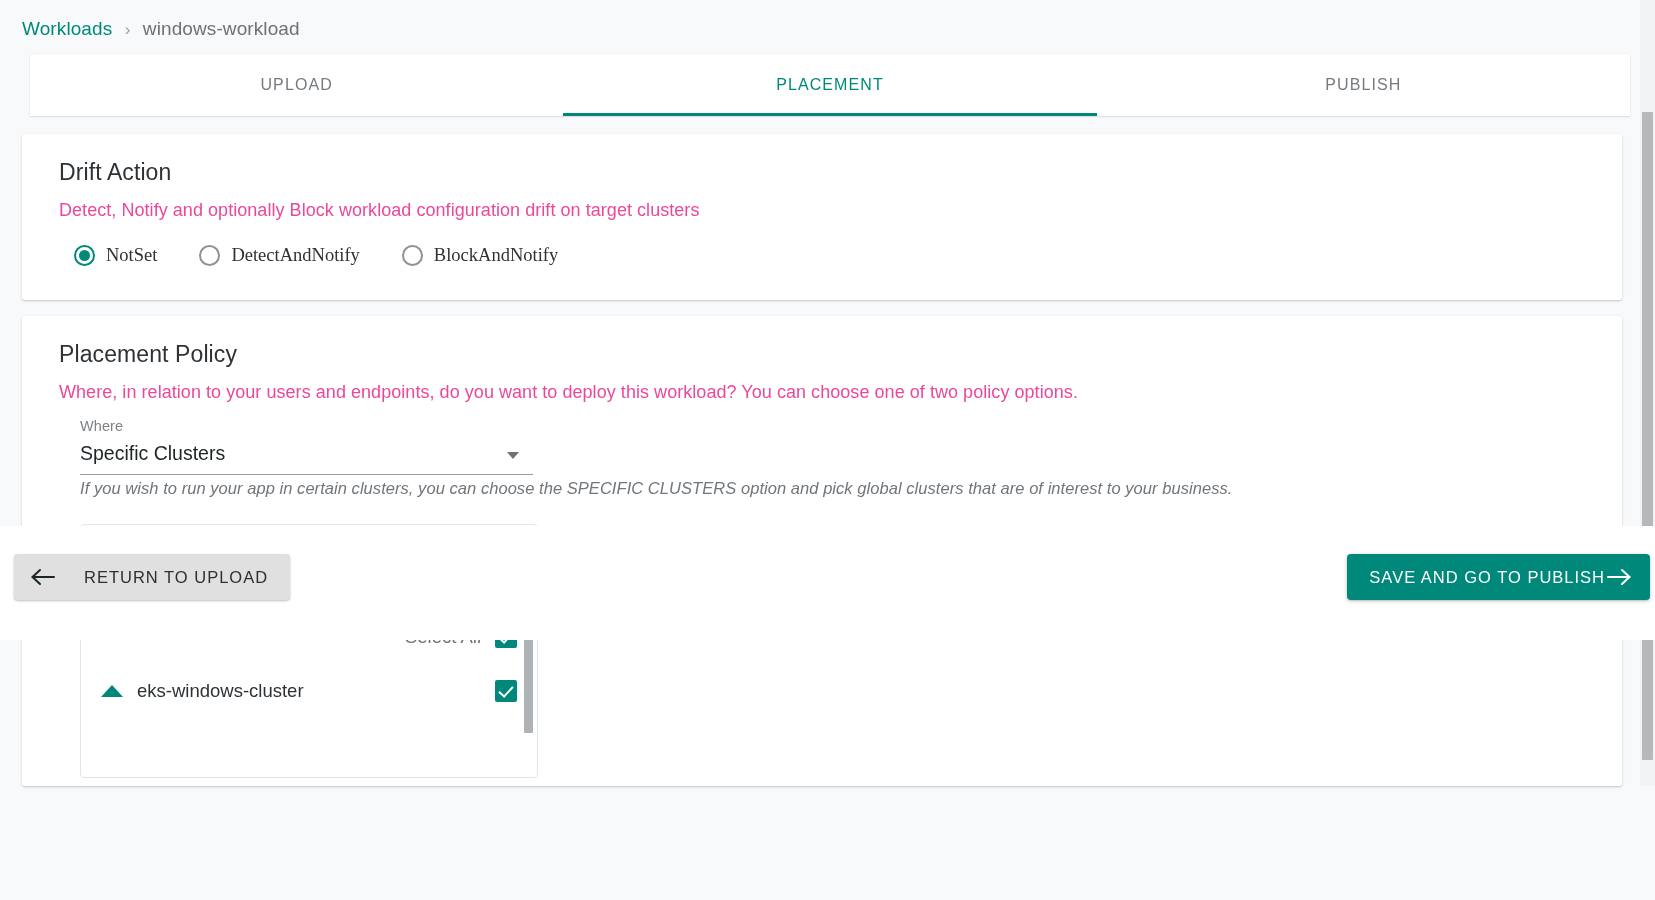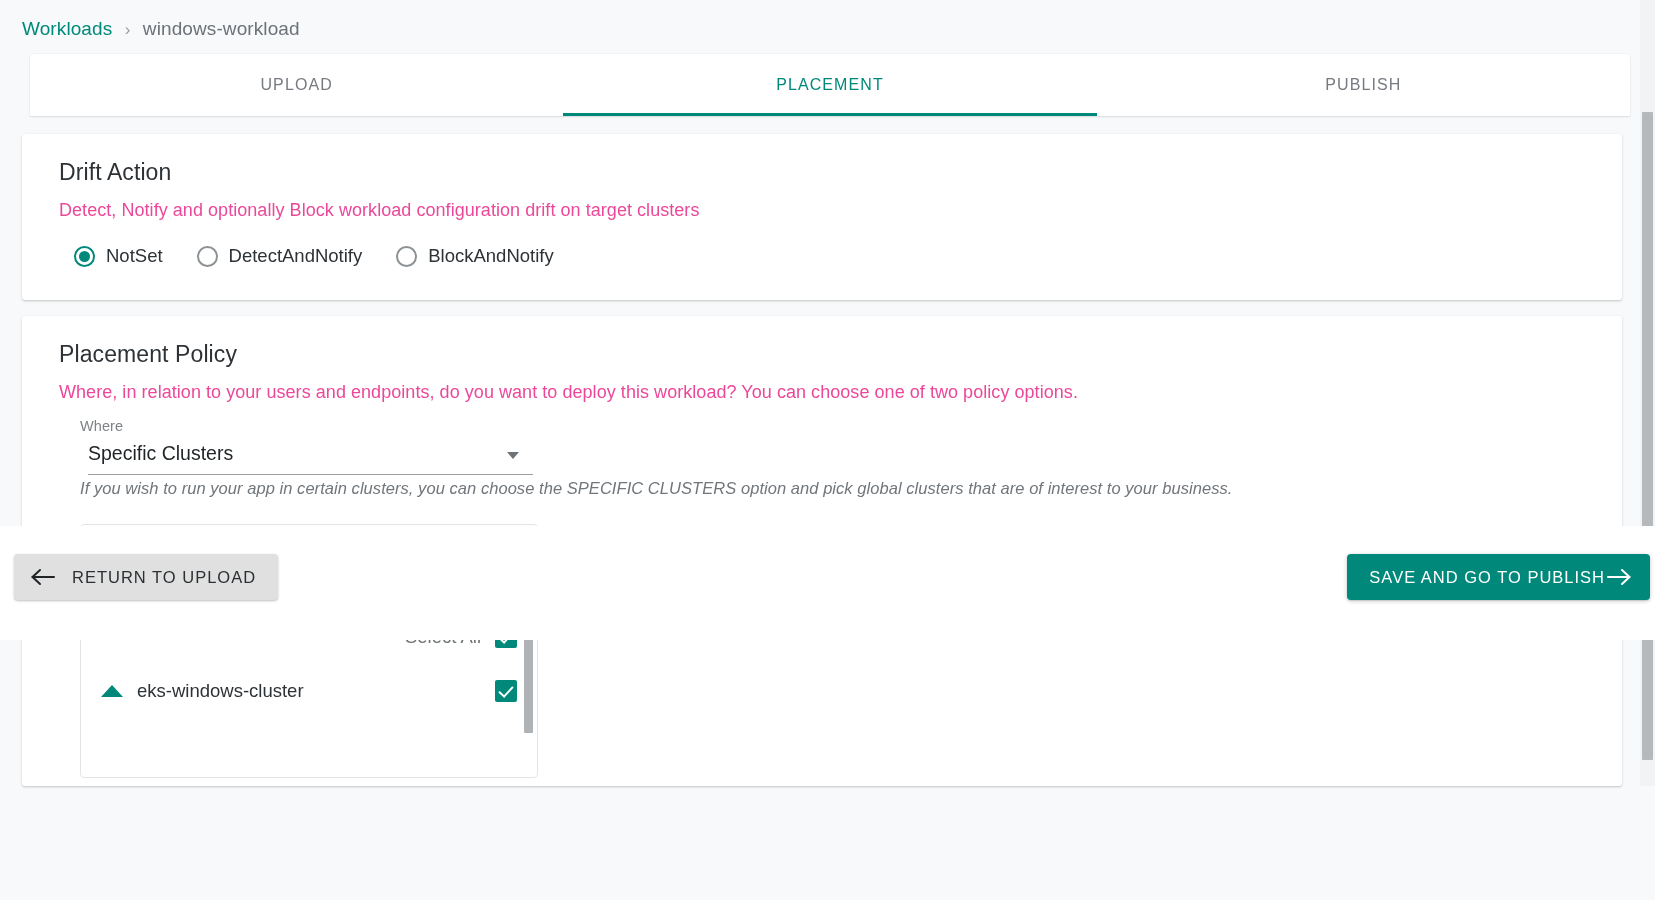--- a/index.html
+++ b/index.html
@@ -97,21 +97,22 @@
     color: #ec4899;
     padding: 14px 0 0 37px;
     letter-spacing: .05px;
   }
 
   
   .radio-row {
     display: flex;
     align-items: flex-end;
     padding: 24px 0 0 52px;
-    gap: 4px;
+    gap: 12px;
+    font-family: Liberation Serif, serif;
   }
   .radio-opt {
     display: flex;
     align-items: center;
     margin-right: 30px;
     cursor: pointer;
     user-select: none;
   }
   .radio-ring {
     width: 21px; height: 21px;
@@ -150,21 +151,20 @@
     margin-bottom: 8px;
     letter-spacing: .1px;
   }
   .field-control {
     display: flex;
     align-items: flex-end;
     justify-content: space-between;
     border-bottom: 1px solid #9a9fa3;
     padding-bottom: 9px;
     cursor: pointer;
-    margin-left: 8px;
   }
   .field-value {
     font-size: 19.5px;
     color: #1f2427;
   }
   .caret {
     width: 0; height: 0;
     border-left: 6px solid transparent;
     border-right: 6px solid transparent;
     border-top: 7px solid #6d7377;
@@ -273,21 +273,21 @@
   .btn-back {
     position: absolute;
     left: 14px; top: 28px;
     height: 46px;
     padding: 0 22px 0 16px;
     background: #e0e0e0;
     border: none;
     border-radius: 4px;
     display: flex;
     align-items: center;
-    gap: 16px;
+    gap: 28px;
     font-size: 16.5px;
     letter-spacing: 1px;
     color: #2b3033;
     font-family: "Liberation Sans", sans-serif;
     cursor: pointer;
     box-shadow: 0 1px 3px rgba(0,0,0,.18), 0 1px 1px rgba(0,0,0,.08);
   }
   .btn-next {
     position: absolute;
     right: 5px; top: 28px;

